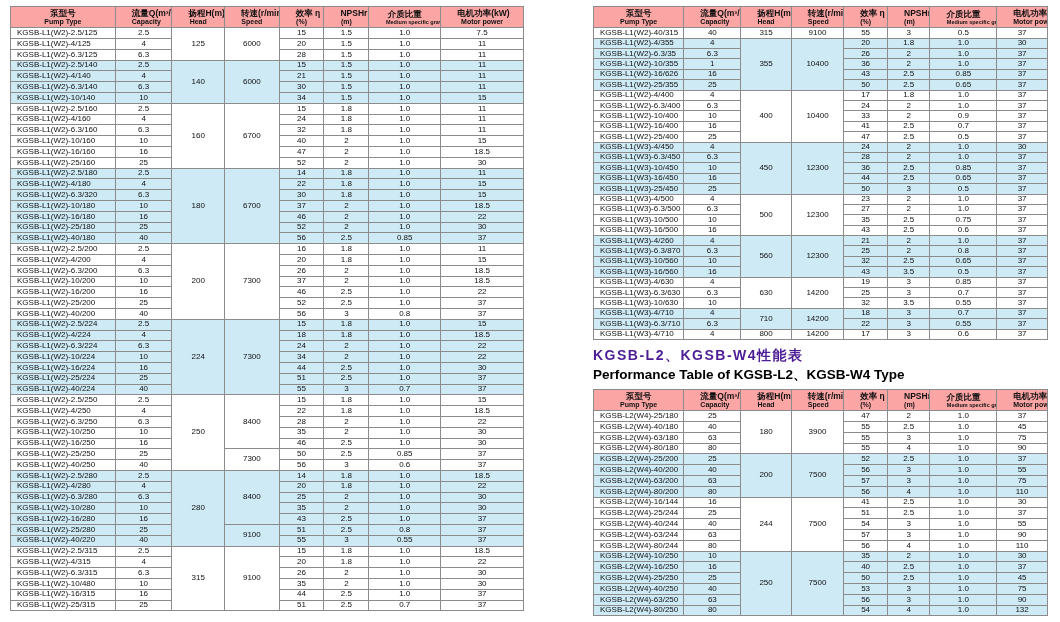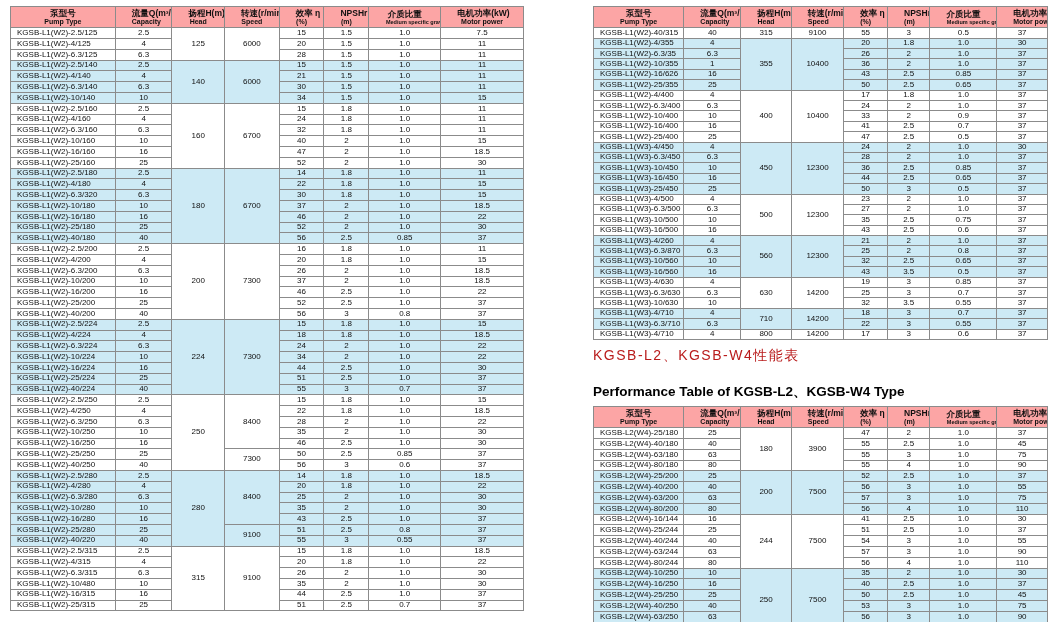--- a/index.html
+++ b/index.html
@@ -40,22 +40,22 @@
   .tbl-b th:nth-child(1),.tbl-c th:nth-child(1){width:24.2%}
   .tbl-b th:nth-child(2),.tbl-c th:nth-child(2){width:12.6%}
   .tbl-b th:nth-child(3),.tbl-c th:nth-child(3){width:10.3%}
   .tbl-b th:nth-child(4),.tbl-c th:nth-child(4){width:11%}
   .tbl-b th:nth-child(5),.tbl-c th:nth-child(5){width:8%}
   .tbl-b th:nth-child(6),.tbl-c th:nth-child(6){width:7.5%}
   .tbl-b th:nth-child(7),.tbl-c th:nth-child(7){width:16%}
   .tbl-b th:nth-child(8),.tbl-c th:nth-child(8){width:10.4%}
 
   .section-title{margin:7px 0 5px 0}
-  .title-zh{color:#b91c1c;font-size:14px;font-weight:normal;letter-spacing:1.5px}
-  .title-en{color:#000;font-size:13.5px;font-weight:bold;margin-top:18px}
+  .title-zh{color:#4c1d95;font-size:14px;font-weight:bold;letter-spacing:1.5px}
+  .title-en{color:#000;font-size:13.5px;font-weight:bold;margin-top:1px}
 </style>
 </head>
 <body>
 
 <div class="left-col">
   <table class="tbl tbl-a">
       <thead>
         <tr>
           <th>
             <div class="hz">泵型号</div>

